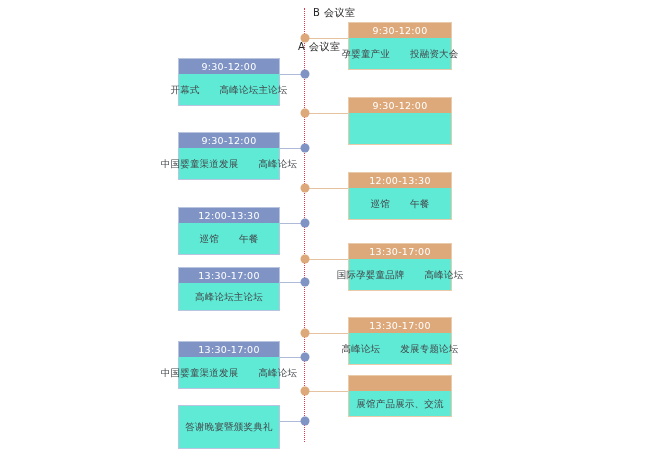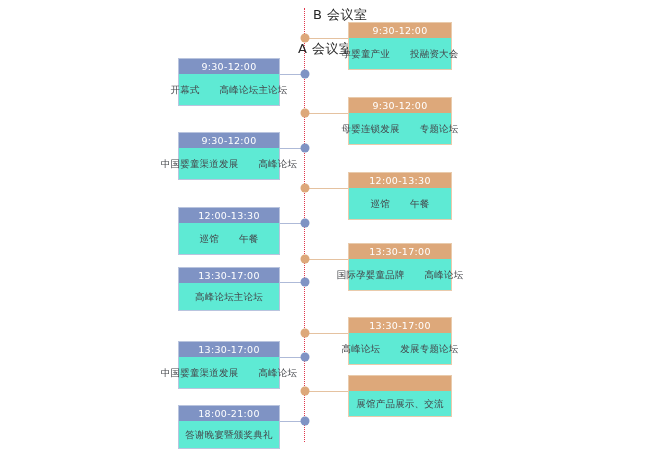--- a/index.html
+++ b/index.html
@@ -15,21 +15,21 @@
   .spine{
     position:absolute;
     left:304px;top:8px;
     width:0;height:434px;
     border-left:1.4px dotted #e0354a;
   }
 
   
   .col-label{
     position:absolute;
-    font-size:13px;
+    font-size:10px;
     color:#262626;
     letter-spacing:.5px;
     white-space:nowrap;
   }
   .col-label.a{left:258px;top:40px;margin-left:40px;}
   .col-label.b{left:313px;top:6px;}
 
   
   .dot{
     position:absolute;
@@ -137,42 +137,37 @@
       <div class="card blue" style="left: 178px; top: 341px; width: 102px; height: 48px;">
         <div class="hdr">13:30-17:00</div>
         <div class="body">
           <span>中国婴童渠道发展</span>
           <span>高峰论坛</span>
         </div>
       </div>
       <div class="stem blue" style="left: 280px; width: 21px; top: 421px;"></div>
       <div class="dot blue" style="left: 305px; top: 421px;"></div>
       <div class="card blue" style="left: 178px; top: 405px; width: 102px; height: 44px;">
-        <div class="hdr">18:00-21:00</div>
         <div class="body">
           <span>答谢晚宴暨颁奖典礼</span>
         </div>
       </div>
       <div class="stem orange" style="left: 309px; width: 39px; top: 38px;"></div>
       <div class="dot orange" style="left: 305px; top: 38px;"></div>
       <div class="card orange" style="left: 348px; top: 22px; width: 104px; height: 48px;">
         <div class="hdr">9:30-12:00</div>
         <div class="body">
           <span>孕婴童产业</span>
           <span>投融资大会</span>
         </div>
       </div>
       <div class="stem orange" style="left: 309px; width: 39px; top: 113px;"></div>
       <div class="dot orange" style="left: 305px; top: 113px;"></div>
       <div class="card orange" style="left: 348px; top: 97px; width: 104px; height: 48px;">
         <div class="hdr">9:30-12:00</div>
-        <div class="body">
-          <span>母婴连锁发展</span>
-          <span>专题论坛</span>
-        </div>
       </div>
       <div class="stem orange" style="left: 309px; width: 39px; top: 188px;"></div>
       <div class="dot orange" style="left: 305px; top: 188px;"></div>
       <div class="card orange" style="left: 348px; top: 172px; width: 104px; height: 48px;">
         <div class="hdr">12:00-13:30</div>
         <div class="body">
           <span>巡馆</span>
           <span>午餐</span>
         </div>
       </div>

